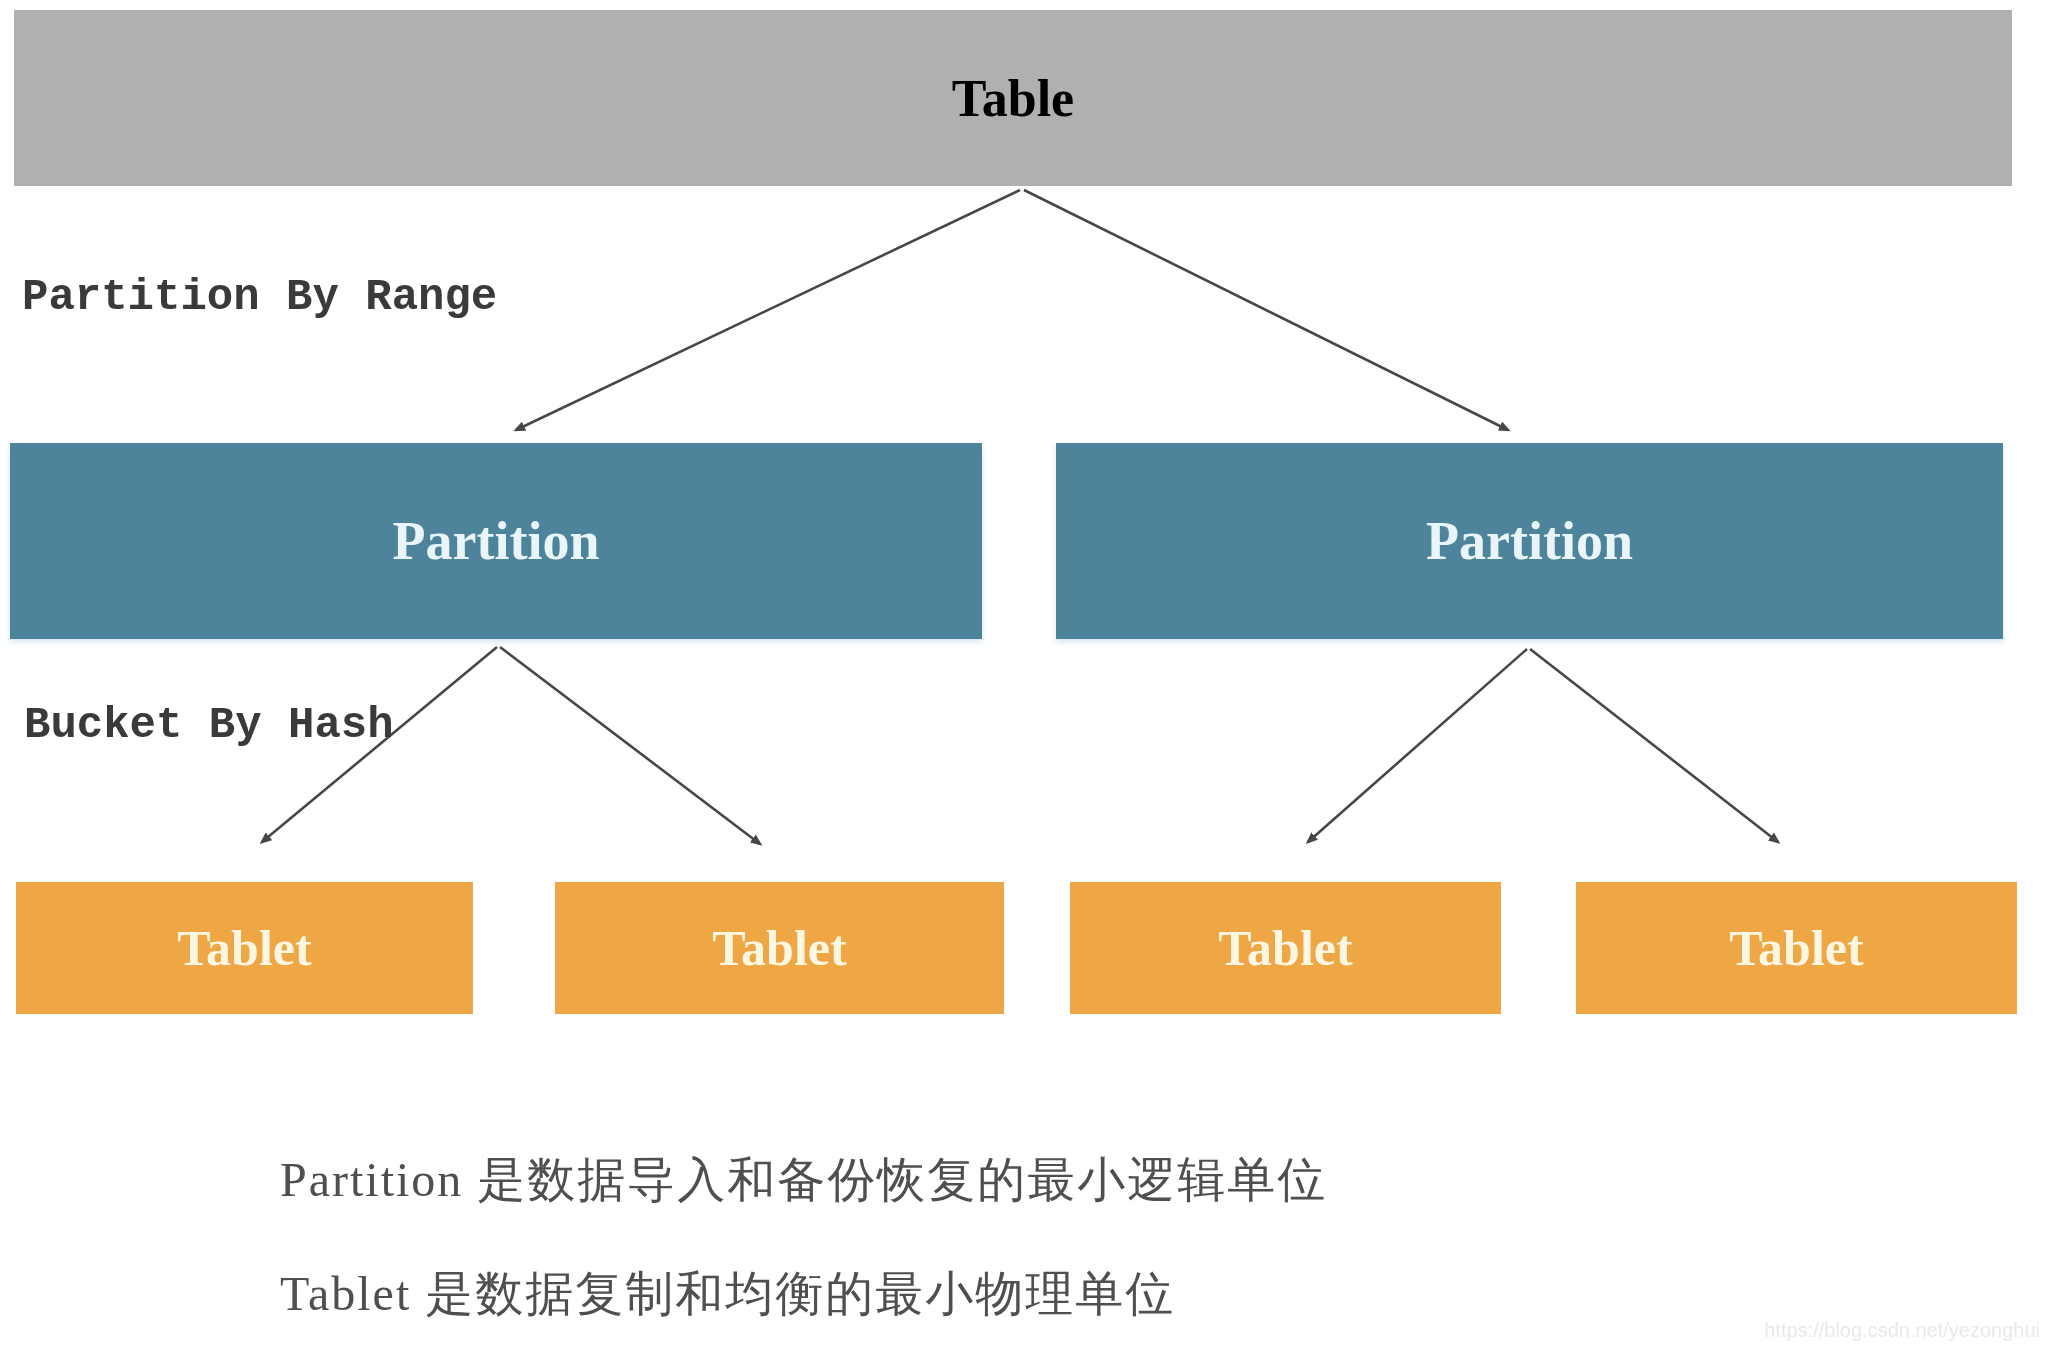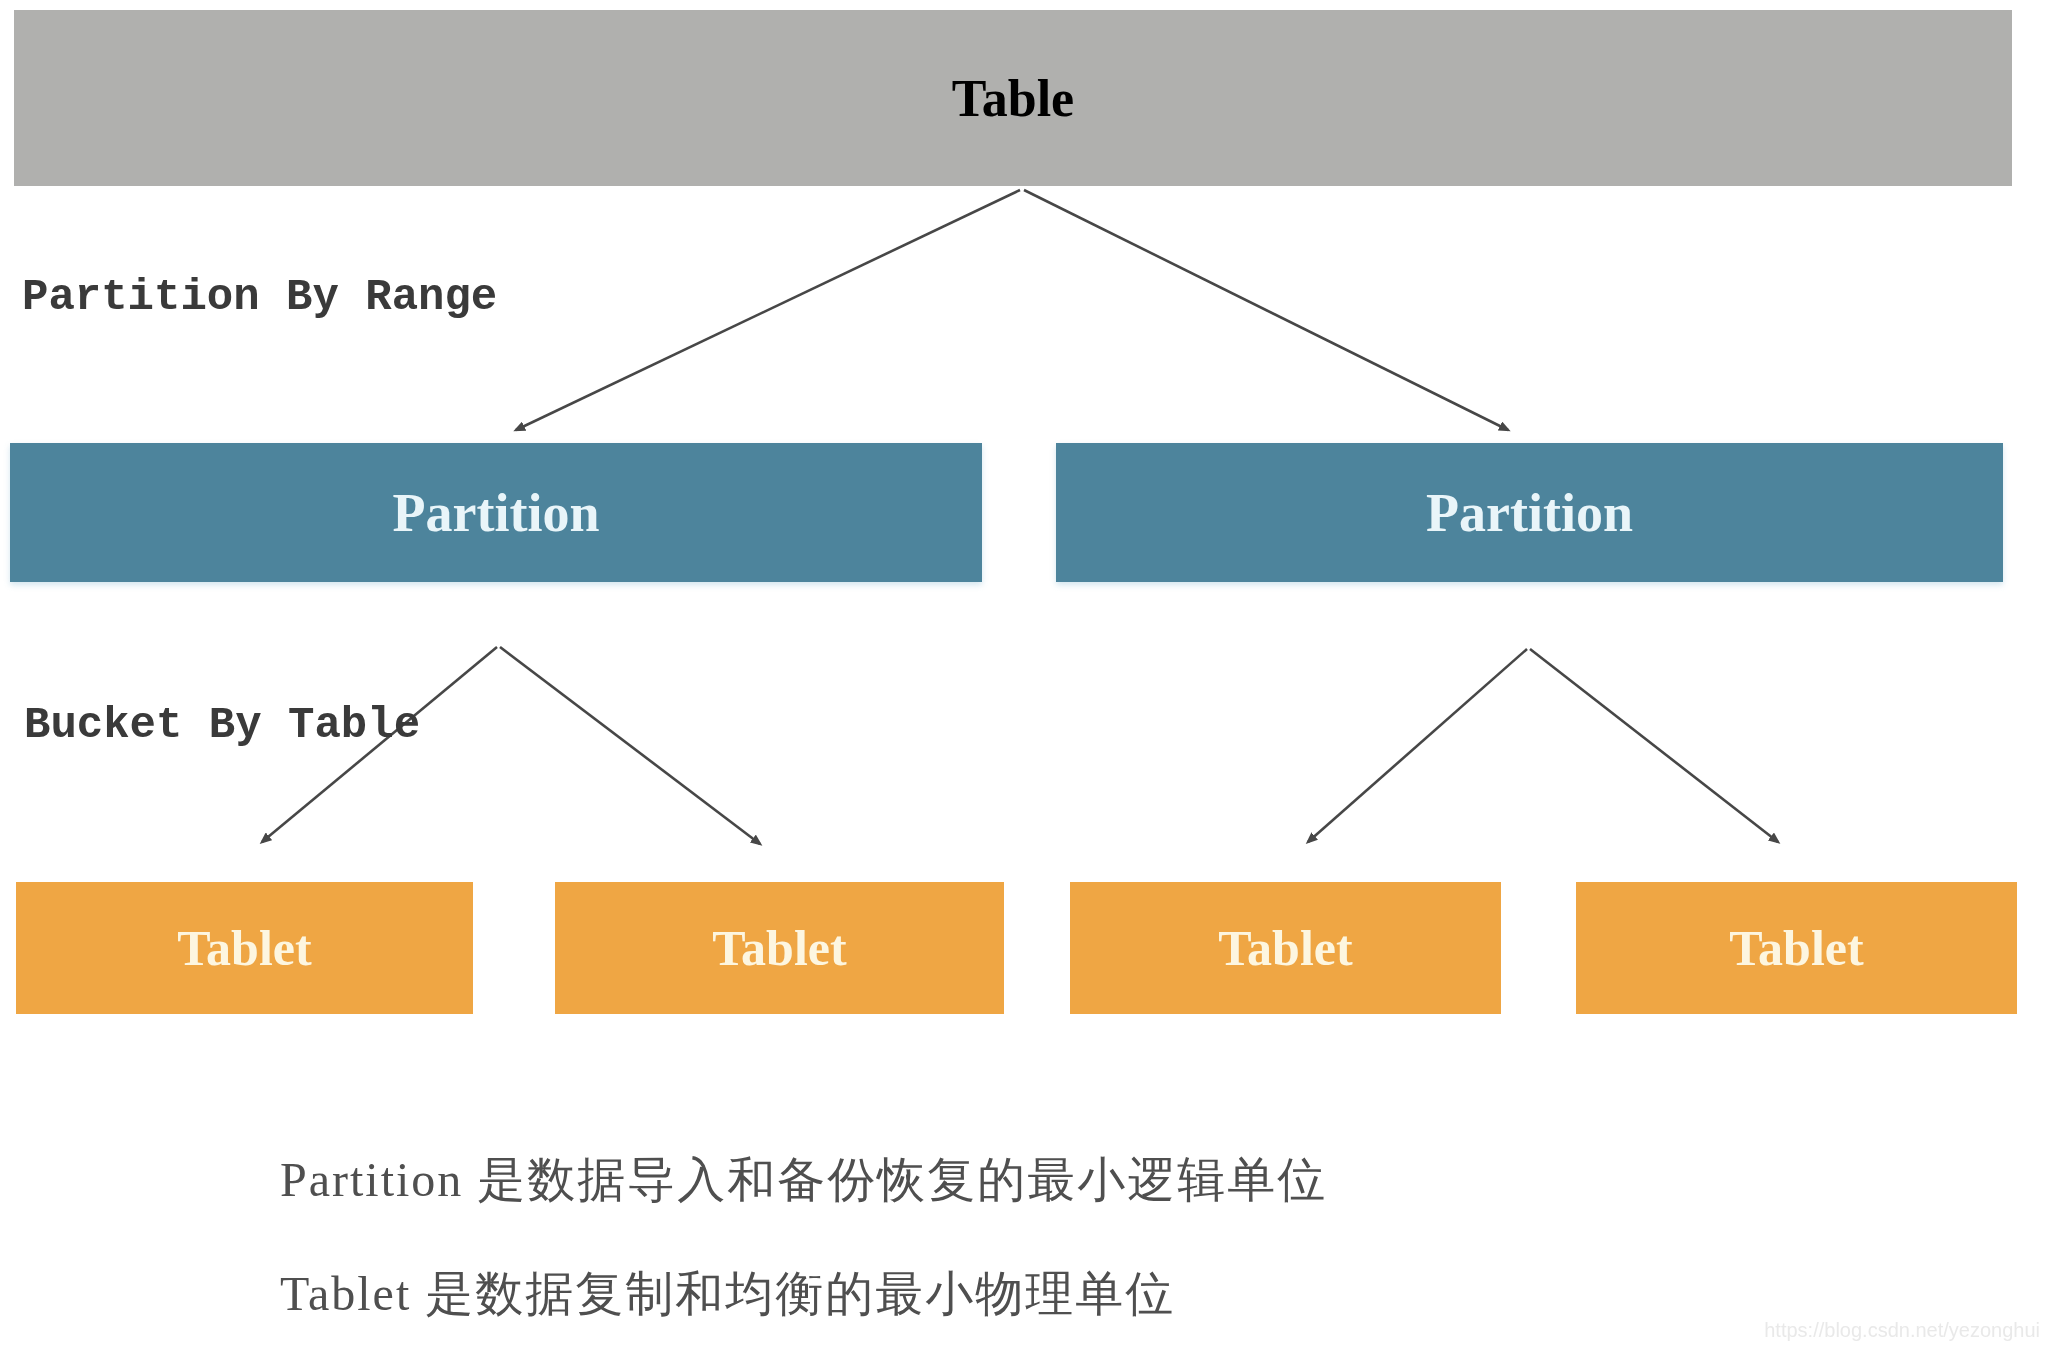--- a/index.html
+++ b/index.html
@@ -28,21 +28,21 @@
     width: 1998px; height: 176px;
     background: #b0b0ae;
     color: #000000;
     font-size: 52px;
   }
   .partition-box {
     background: #4d849c;
     color: #e9f5f9;
     font-size: 54px;
     top: 443px;
-    height: 139px;
+    height: 196px;
     box-shadow: 0 3px 6px rgba(160,200,220,0.45);
   }
   .partition-left  { left: 10px;   width: 972px; }
   .partition-right { left: 1056px; width: 947px; }
   .tablet-box {
     background: #efa644;
     color: #fdf6e0;
     font-size: 50px;
     top: 882px;
     height: 132px;
@@ -114,21 +114,21 @@
 
   <div class="level-label label-range">Partition By Range</div>
 
   <div class="box partition-box partition-left">
     <span>Partition</span>
   </div>
   <div class="box partition-box partition-right">
     <span>Partition</span>
   </div>
 
-  <div class="level-label label-bucket">Bucket By Table</div>
+  <div class="level-label label-bucket">Bucket By Hash</div>
 
   <div class="box tablet-box tablet-1">
     <span>Tablet</span>
   </div>
   <div class="box tablet-box tablet-2">
     <span>Tablet</span>
   </div>
   <div class="box tablet-box tablet-3">
     <span>Tablet</span>
   </div>

